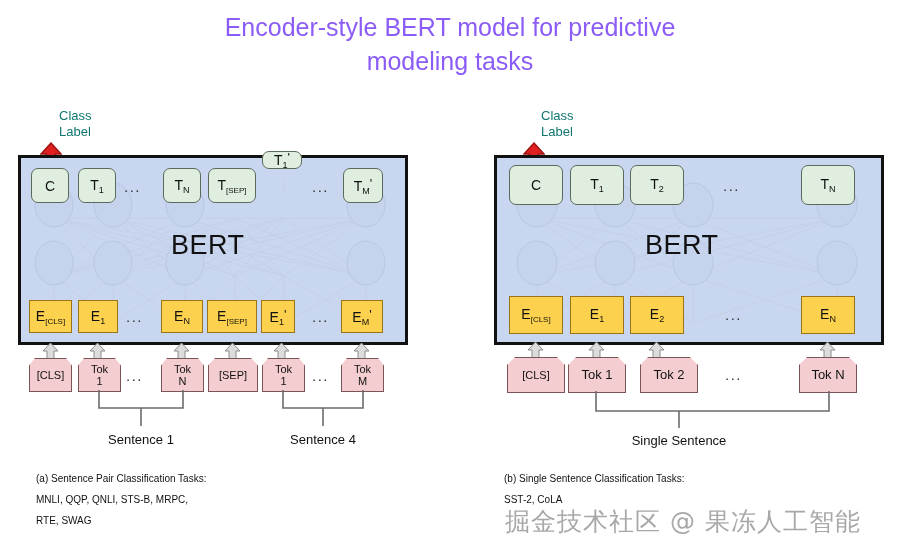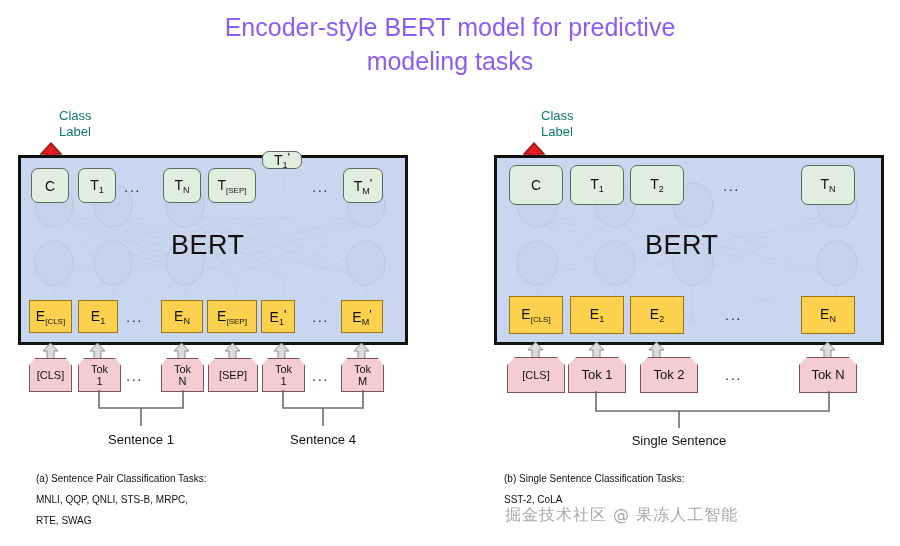--- a/index.html
+++ b/index.html
@@ -159,21 +159,21 @@
     line-height: 21px;
     color: #111;
     white-space: pre-line;
   }
 
   
   #watermark {
     position: absolute;
     left: 505px;
     top: 505px;
-    font-size: 16px;
+    font-size: 25px;
     color: #a8a8a8;
     font-family: "DejaVu Sans", sans-serif;
     letter-spacing: 1px;
     white-space: nowrap;
   }
 </style>
 </head>
 <body>
 
 <div id="title">

